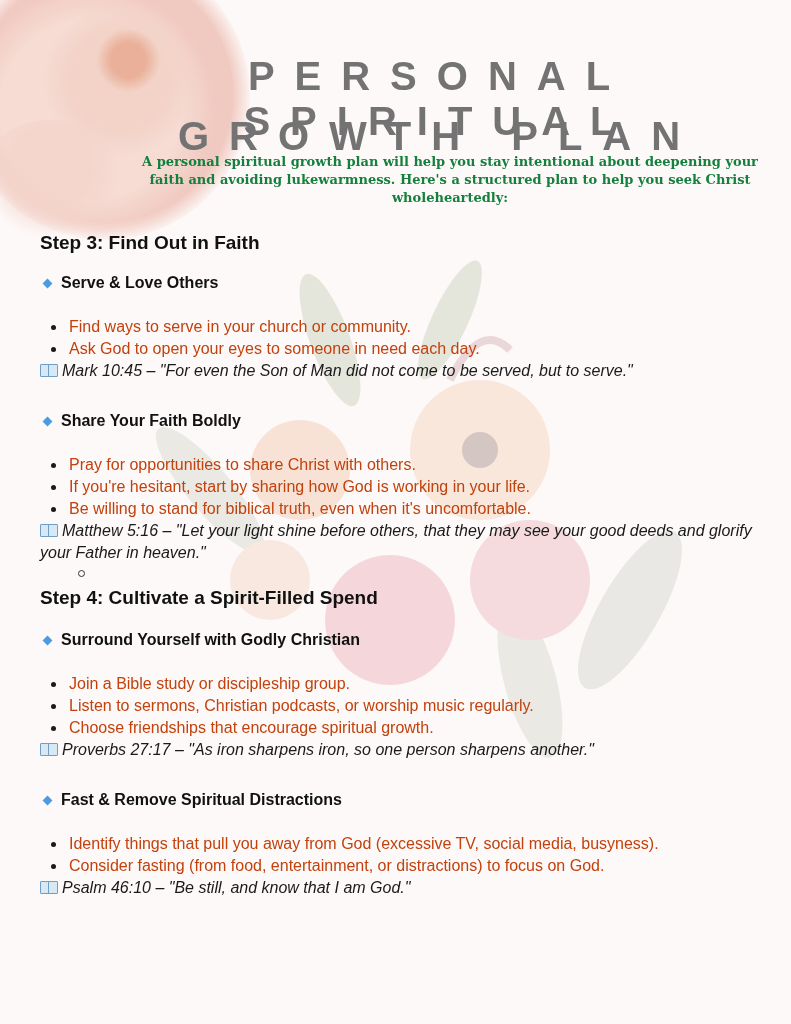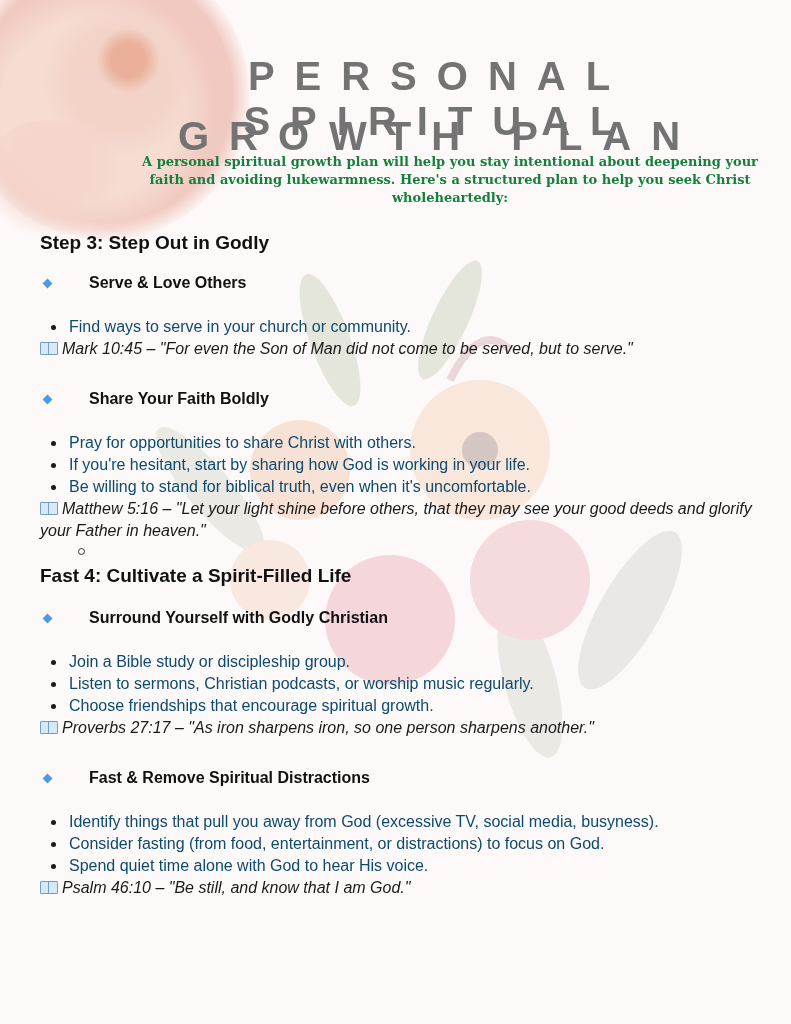--- a/index.html
+++ b/index.html
@@ -34,24 +34,24 @@
   .t1 { top: 40px; }
   .t2 { top: 100px; }
   .intro {
     position: absolute; left: 130px; top: 153px; width: 640px; text-align: center;
     font-family: "DejaVu Serif", serif; font-size: 13px; line-height: 18px; color: #15803d;
     margin: 0;
     font-weight: bold;
   }
   .content { position: absolute; left: 40px; top: 228px; width: 720px; }
   .step { font-size: 19px; font-weight: bold; margin: 0; height: 30px; line-height: 30px; color: #111; }
-  .sub { font-size: 16px; font-weight: bold; margin: 0; display: flex; align-items: center; height: 26px; color: #111; gap: 28px; }
+  .sub { font-size: 16px; font-weight: bold; margin: 0; display: flex; align-items: center; height: 26px; color: #111; }
   .diamond { display: inline-block; width: 7px; height: 7px; background: #4a9be0; transform: rotate(45deg); margin: 0 10px 0 4px; }
   ul { margin: 0; padding: 0; list-style: none; }
-  li { font-size: 16px; line-height: 22px; padding-left: 29px; position: relative; color: #0c4a6e; }
+  li { font-size: 16px; line-height: 22px; padding-left: 29px; position: relative; color: #c2410c; }
   li::before { content: ""; position: absolute; left: 11px; top: 9px; width: 5px; height: 5px; border-radius: 50%; background: #1a1a1a; }
   .verse { font-size: 16px; font-style: italic; line-height: 22px; margin: 0; color: #1a1a1a; }
   .book { display: inline-block; width: 16px; height: 11px; border: 1px solid #6f9fc7; background: #d8e8f5; border-radius: 1px; margin-right: 4px; vertical-align: -1px; position: relative; }
   .book::after { content: ""; position: absolute; left: 7px; top: 0; width: 1px; height: 11px; background: #6f9fc7; }
   .hollow { width: 5px; height: 5px; border: 1px solid #333; border-radius: 50%; margin: 6px 0 0 38px; }
 </style>
 </head>
 <body>
 
 <div class="rose"></div>
@@ -71,48 +71,49 @@
   <circle cx="120" cy="320" r="40" fill="#f1c9b5"></circle>
   <path d="M300 120 Q330 60 360 90" stroke="#c89aa0" stroke-width="8" fill="none"></path>
 </svg>
 
 <h1 class="title t1">PERSONAL SPIRITUAL</h1>
 <h1 class="title t2">GROWTH PLAN</h1>
 <p class="intro">A personal spiritual growth plan will help you stay intentional about deepening your faith and avoiding lukewarmness. Here's a structured plan to help you seek Christ wholeheartedly:</p>
 
 <div class="content">
 
-  <h2 class="step">Step 3: Step Out in Godly</h2>
+  <h2 class="step">Step 3: Find Out in Faith</h2>
   <div style="height:12px"></div>
   <div class="sub">
     <span class="diamond"></span>
     <span>Serve &amp; Love Others</span>
   </div>
   <div style="height:20px"></div>
   <ul>
     <li>Find ways to serve in your church or community.</li>
+    <li>Ask God to open your eyes to someone in need each day.</li>
   </ul>
   <p class="verse"><span class="book"></span><span>Mark 10:45 – "For even the Son of Man did not come to be served, but to serve."</span></p>
 
   <div style="height:26px"></div>
   <div class="sub">
     <span class="diamond"></span>
     <span>Share Your Faith Boldly</span>
   </div>
   <div style="height:20px"></div>
   <ul>
     <li>Pray for opportunities to share Christ with others.</li>
     <li>If you're hesitant, start by sharing how God is working in your life.</li>
     <li>Be willing to stand for biblical truth, even when it's uncomfortable.</li>
   </ul>
   <p class="verse"><span class="book"></span><span>Matthew 5:16 – "Let your light shine before others, that they may see your good deeds and glorify your Father in heaven."</span></p>
   <div class="hollow"></div>
 
   <div style="height:6px"></div>
-  <h2 class="step">Fast 4: Cultivate a Spirit-Filled Life</h2>
+  <h2 class="step">Step 4: Cultivate a Spirit-Filled Spend</h2>
   <div style="height:14px"></div>
   <div class="sub">
     <span class="diamond"></span>
     <span>Surround Yourself with Godly Christian</span>
   </div>
   <div style="height:20px"></div>
   <ul>
     <li>Join a Bible study or discipleship group.</li>
     <li>Listen to sermons, Christian podcasts, or worship music regularly.</li>
     <li>Choose friendships that encourage spiritual growth.</li>
@@ -121,16 +122,15 @@
 
   <div style="height:26px"></div>
   <div class="sub">
     <span class="diamond"></span>
     <span>Fast &amp; Remove Spiritual Distractions</span>
   </div>
   <div style="height:20px"></div>
   <ul>
     <li>Identify things that pull you away from God (excessive TV, social media, busyness).</li>
     <li>Consider fasting (from food, entertainment, or distractions) to focus on God.</li>
-    <li>Spend quiet time alone with God to hear His voice.</li>
   </ul>
   <p class="verse"><span class="book"></span><span>Psalm 46:10 – "Be still, and know that I am God."</span></p>
 </div>
 
 </body></html>

